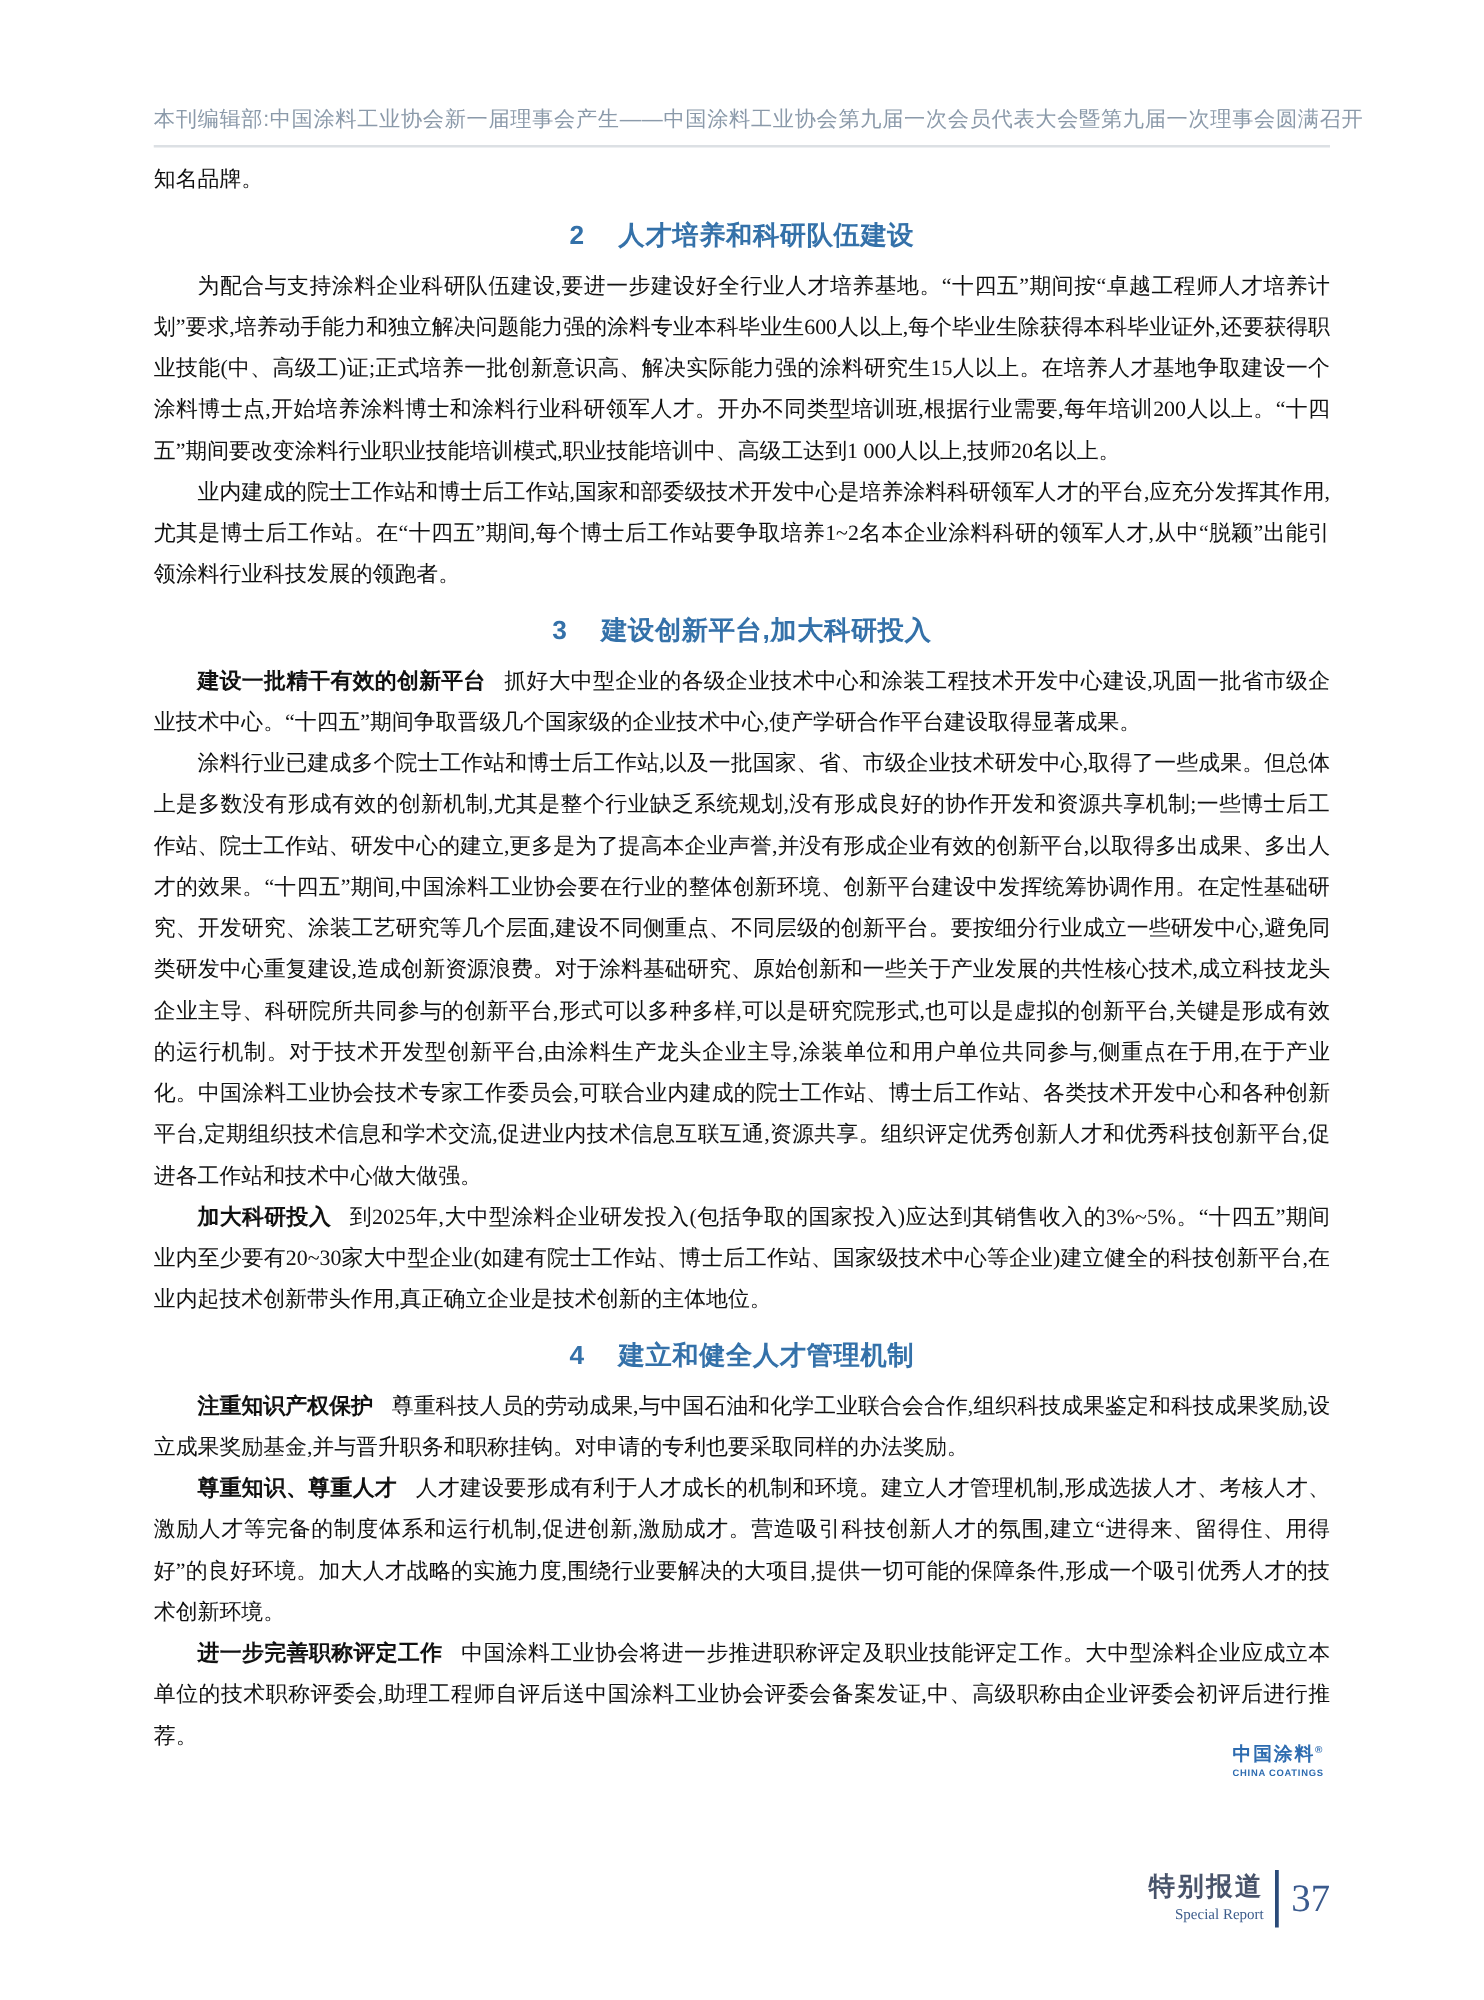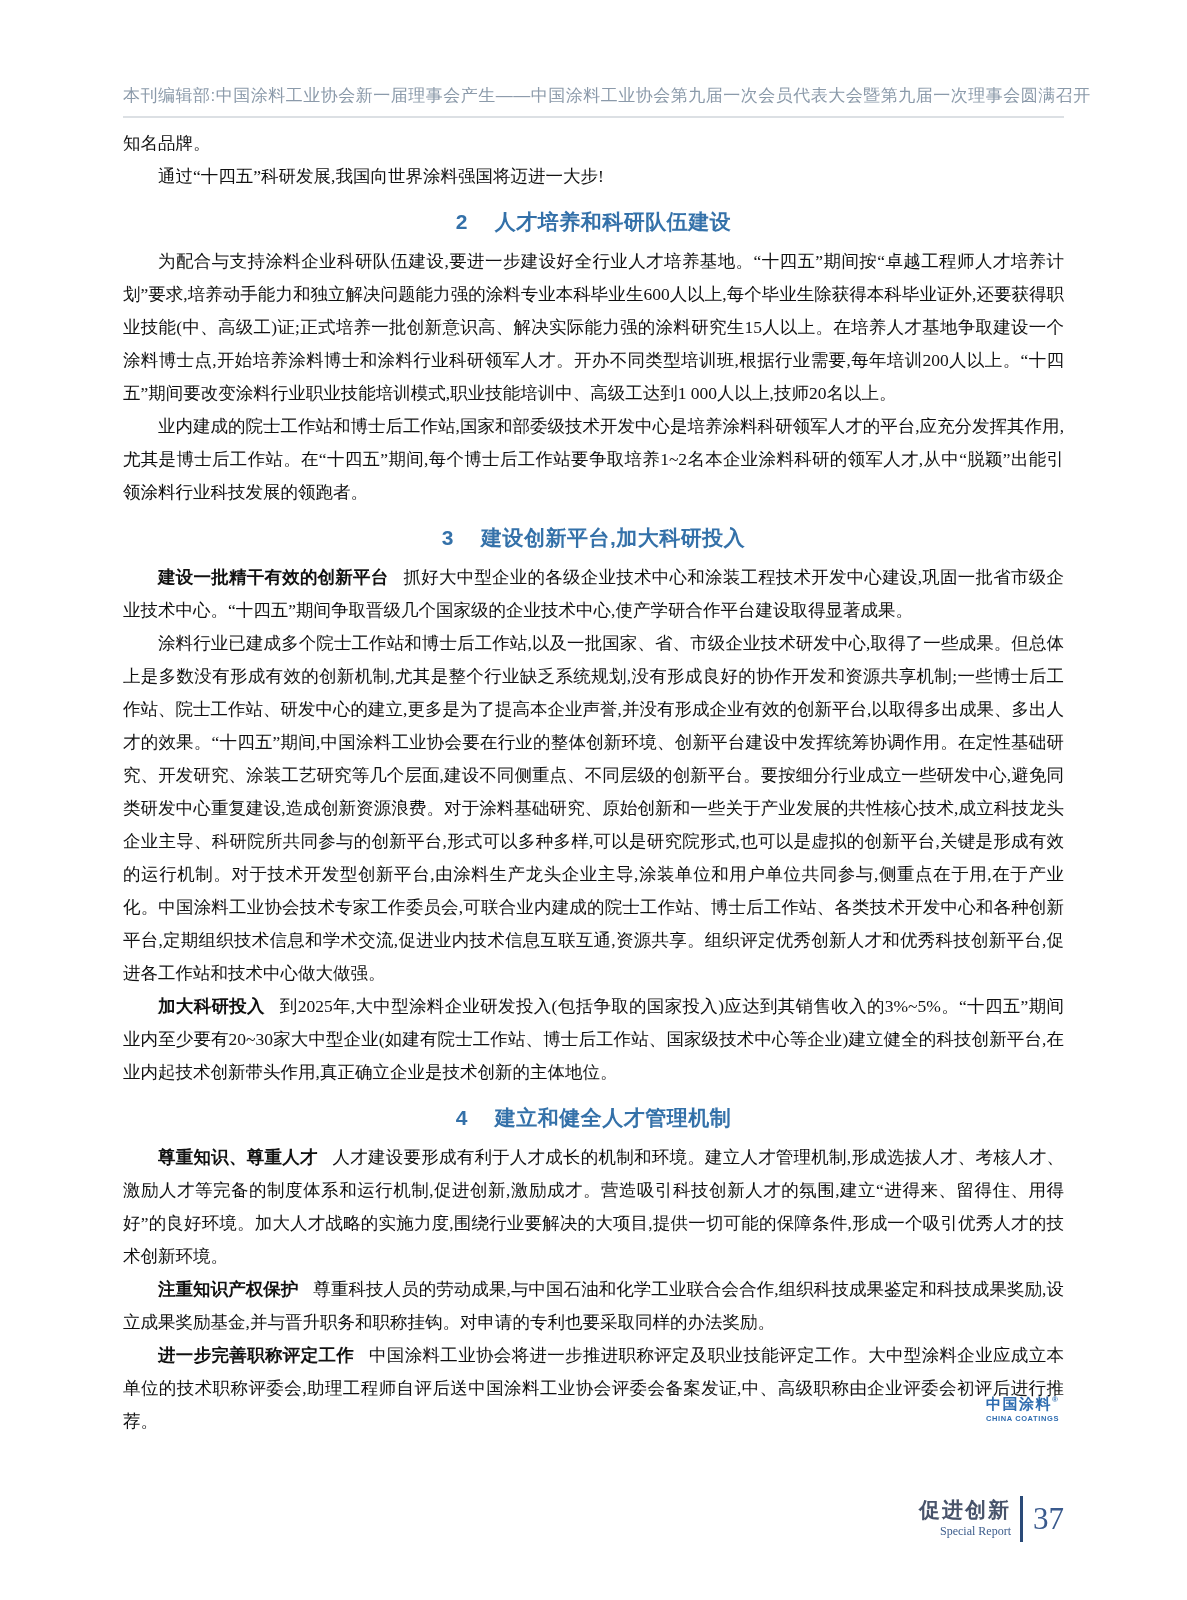--- a/index.html
+++ b/index.html
@@ -118,47 +118,46 @@
 </head>
 <body>
 
 <div class="content">
 
   <div class="page-header">本刊编辑部:中国涂料工业协会新一届理事会产生——中国涂料工业协会第九届一次会员代表大会暨第九届一次理事会圆满召开</div>
 
   <div class="body-text">
 
     <p class="no-indent">知名品牌。</p>
-    <p>通过“十四五”科研发展,我国向世界涂料强国将迈进一大步!</p>
 
     <h2 class="section-heading"><span class="section-number">2</span><span>人才培养和科研队伍建设</span></h2>
 
     <p>为配合与支持涂料企业科研队伍建设,要进一步建设好全行业人才培养基地。“十四五”期间按“卓越工程师人才培养计划”要求,培养动手能力和独立解决问题能力强的涂料专业本科毕业生600人以上,每个毕业生除获得本科毕业证外,还要获得职业技能(中、高级工)证;正式培养一批创新意识高、解决实际能力强的涂料研究生15人以上。在培养人才基地争取建设一个涂料博士点,开始培养涂料博士和涂料行业科研领军人才。开办不同类型培训班,根据行业需要,每年培训200人以上。“十四五”期间要改变涂料行业职业技能培训模式,职业技能培训中、高级工达到1 000人以上,技师20名以上。</p>
     <p>业内建成的院士工作站和博士后工作站,国家和部委级技术开发中心是培养涂料科研领军人才的平台,应充分发挥其作用,尤其是博士后工作站。在“十四五”期间,每个博士后工作站要争取培养1~2名本企业涂料科研的领军人才,从中“脱颖”出能引领涂料行业科技发展的领跑者。</p>
 
     <h2 class="section-heading"><span class="section-number">3</span><span>建设创新平台,加大科研投入</span></h2>
 
     <p><span class="lead">建设一批精干有效的创新平台</span><span>抓好大中型企业的各级企业技术中心和涂装工程技术开发中心建设,巩固一批省市级企业技术中心。“十四五”期间争取晋级几个国家级的企业技术中心,使产学研合作平台建设取得显著成果。</span></p>
     <p>涂料行业已建成多个院士工作站和博士后工作站,以及一批国家、省、市级企业技术研发中心,取得了一些成果。但总体上是多数没有形成有效的创新机制,尤其是整个行业缺乏系统规划,没有形成良好的协作开发和资源共享机制;一些博士后工作站、院士工作站、研发中心的建立,更多是为了提高本企业声誉,并没有形成企业有效的创新平台,以取得多出成果、多出人才的效果。“十四五”期间,中国涂料工业协会要在行业的整体创新环境、创新平台建设中发挥统筹协调作用。在定性基础研究、开发研究、涂装工艺研究等几个层面,建设不同侧重点、不同层级的创新平台。要按细分行业成立一些研发中心,避免同类研发中心重复建设,造成创新资源浪费。对于涂料基础研究、原始创新和一些关于产业发展的共性核心技术,成立科技龙头企业主导、科研院所共同参与的创新平台,形式可以多种多样,可以是研究院形式,也可以是虚拟的创新平台,关键是形成有效的运行机制。对于技术开发型创新平台,由涂料生产龙头企业主导,涂装单位和用户单位共同参与,侧重点在于用,在于产业化。中国涂料工业协会技术专家工作委员会,可联合业内建成的院士工作站、博士后工作站、各类技术开发中心和各种创新平台,定期组织技术信息和学术交流,促进业内技术信息互联互通,资源共享。组织评定优秀创新人才和优秀科技创新平台,促进各工作站和技术中心做大做强。</p>
     <p><span class="lead">加大科研投入</span><span>到2025年,大中型涂料企业研发投入(包括争取的国家投入)应达到其销售收入的3%~5%。“十四五”期间业内至少要有20~30家大中型企业(如建有院士工作站、博士后工作站、国家级技术中心等企业)建立健全的科技创新平台,在业内起技术创新带头作用,真正确立企业是技术创新的主体地位。</span></p>
 
     <h2 class="section-heading"><span class="section-number">4</span><span>建立和健全人才管理机制</span></h2>
 
+    <p><span class="lead">注重知识产权保护</span><span>尊重科技人员的劳动成果,与中国石油和化学工业联合会合作,组织科技成果鉴定和科技成果奖励,设立成果奖励基金,并与晋升职务和职称挂钩。对申请的专利也要采取同样的办法奖励。</span></p>
     <p><span class="lead">尊重知识、尊重人才</span><span>人才建设要形成有利于人才成长的机制和环境。建立人才管理机制,形成选拔人才、考核人才、激励人才等完备的制度体系和运行机制,促进创新,激励成才。营造吸引科技创新人才的氛围,建立“进得来、留得住、用得好”的良好环境。加大人才战略的实施力度,围绕行业要解决的大项目,提供一切可能的保障条件,形成一个吸引优秀人才的技术创新环境。</span></p>
-    <p><span class="lead">注重知识产权保护</span><span>尊重科技人员的劳动成果,与中国石油和化学工业联合会合作,组织科技成果鉴定和科技成果奖励,设立成果奖励基金,并与晋升职务和职称挂钩。对申请的专利也要采取同样的办法奖励。</span></p>
     <p><span class="lead">进一步完善职称评定工作</span><span>中国涂料工业协会将进一步推进职称评定及职业技能评定工作。大中型涂料企业应成立本单位的技术职称评委会,助理工程师自评后送中国涂料工业协会评委会备案发证,中、高级职称由企业评委会初评后进行推荐。</span></p>
 
   </div>
 </div>
 
 <div class="brand-logo">
   <div class="logo-title"><span>中国涂料</span><span class="logo-reg">®</span></div>
   <div class="logo-subtitle">CHINA COATINGS</div>
 </div>
 
 <div class="footer">
   <div class="footer-labels">
-    <div class="footer-zh">促进创新</div>
+    <div class="footer-zh">特别报道</div>
     <div class="footer-en">Special Report</div>
   </div>
   <div class="footer-bar"></div>
   <div class="page-number">37</div>
 </div>
 
 </body></html>

